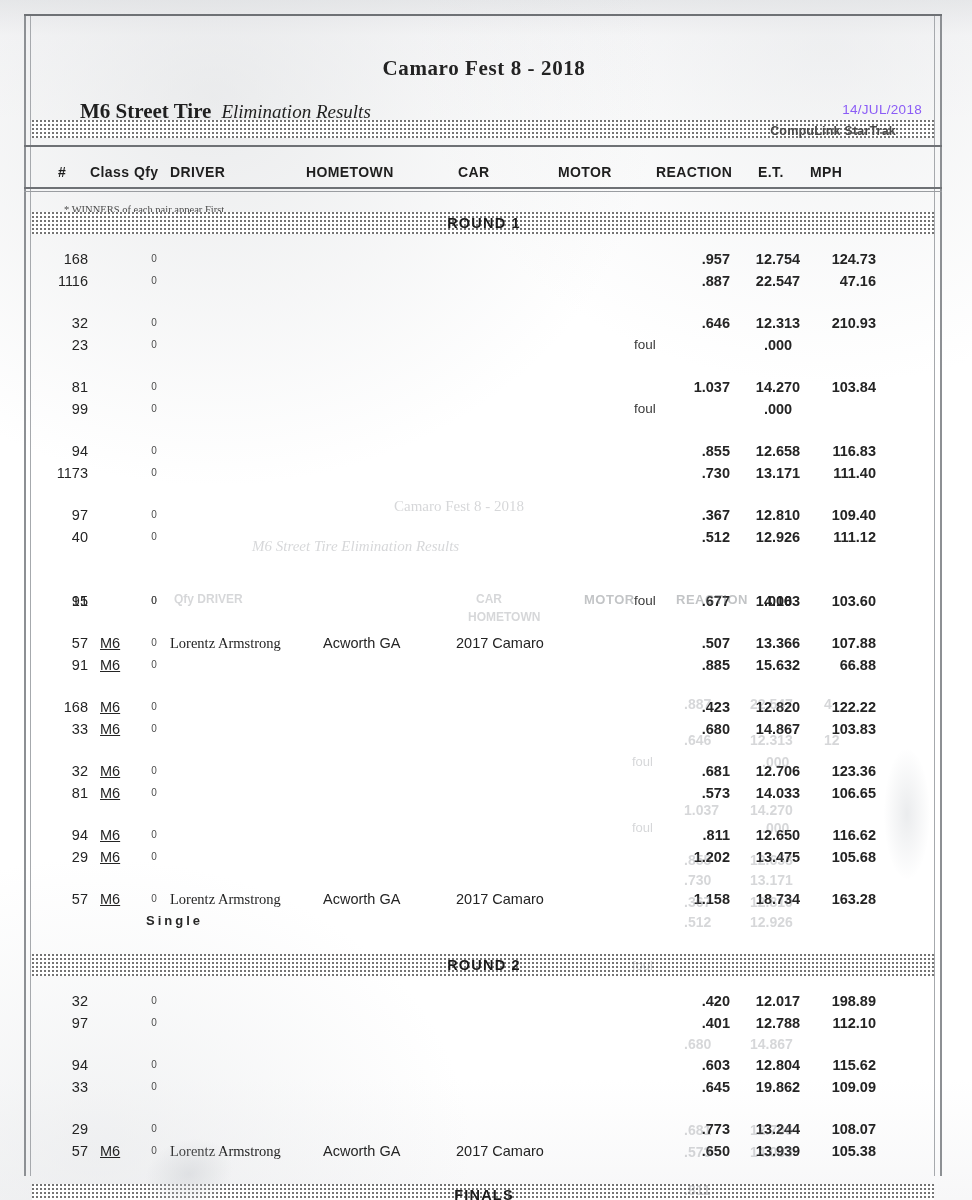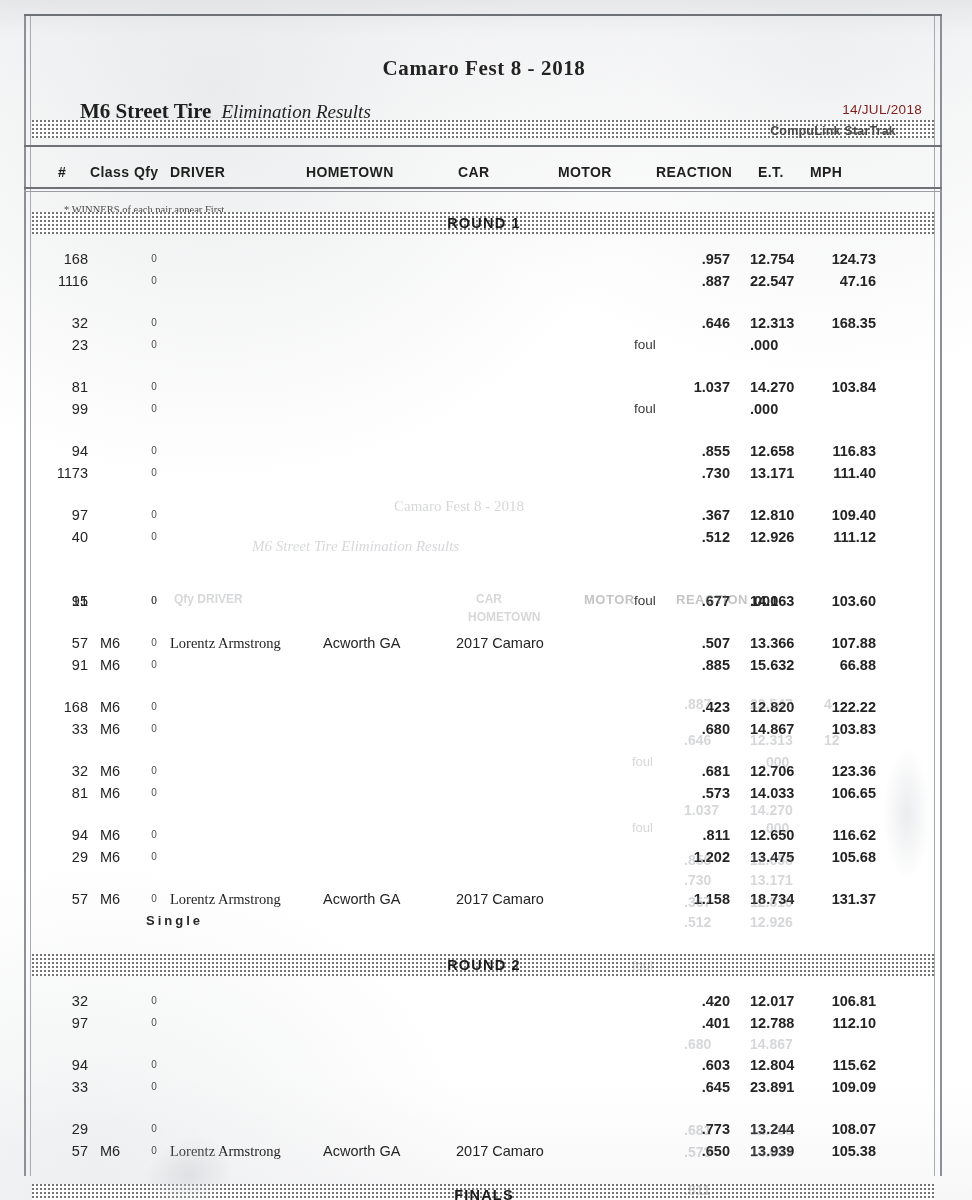--- a/index.html
+++ b/index.html
@@ -72,21 +72,21 @@
     font-weight: normal;
     font-style: italic;
     font-size: 19px;
     margin-left: 10px;
   }
   .doc-date {
     position: absolute;
     right: 22px;
     top: 88px;
     font-size: 13.5px;
-    color: #7f1d1d;
+    color: #8b5cf6;
     letter-spacing: 0.3px;
   }
   .timing-credit {
     position: absolute;
     right: 48px;
     top: 110px;
     font-size: 12.5px;
     font-weight: bold;
     color: #4a4a4a;
     letter-spacing: 0.2px;
@@ -140,27 +140,27 @@
     height: 22px;
     font-size: 14.5px;
     color: #242424;
   }
   .cell {
     position: absolute;
     white-space: nowrap;
     line-height: 22px;
   }
   .c-num    { width: 46px; text-align: right; left: 18px; }
-  .c-class  { left: 76px; width: 34px; text-align: left; }
+  .c-class  { left: 76px; width: 34px; text-align: left; text-decoration: underline; }
   .c-qfy    { left: 122px; width: 16px; text-align: center; font-size: 10px; color: #4d4d4d; }
   .c-driver { left: 146px; font-family: Liberation Serif, serif; }
   .c-home   { left: 276px; margin-left: 23px; }
   .c-car    { left: 432px; }
   .c-react  { left: 648px; width: 58px; text-align: right; font-weight: bold; }
-  .c-et     { left: 726px; width: 56px; text-align: left; font-weight: bold; }
+  .c-et     { left: 726px; width: 56px; text-align: center; font-weight: bold; }
   .c-mph    { left: 794px; width: 58px; text-align: right; font-weight: bold; }
   .c-foul   { left: 610px; font-size: 13.5px; color: #3b3b3b; }
   .c-single {
     left: 122px;
     font-size: 13px;
     font-weight: bold;
     letter-spacing: 3px;
     color: #272727;
   }
 
@@ -238,21 +238,21 @@
         <div class="cell c-qfy">0</div>
         <div class="cell c-react">.887</div>
         <div class="cell c-et">22.547</div>
         <div class="cell c-mph">47.16</div>
       </div>
       <div class="row" style="top:298px;">
         <div class="cell c-num">32</div>
         <div class="cell c-qfy">0</div>
         <div class="cell c-react">.646</div>
         <div class="cell c-et">12.313</div>
-        <div class="cell c-mph">168.35</div>
+        <div class="cell c-mph">210.93</div>
       </div>
       <div class="row" style="top:320px;">
         <div class="cell c-num">23</div>
         <div class="cell c-qfy">0</div>
         <div class="cell c-foul">foul</div>
         <div class="cell c-et">.000</div>
       </div>
       <div class="row" style="top:362px;">
         <div class="cell c-num">81</div>
         <div class="cell c-qfy">0</div>
@@ -376,53 +376,53 @@
       </div>
       <div class="row" style="top:874px;">
         <div class="cell c-num">57</div>
         <div class="cell c-class">M6</div>
         <div class="cell c-qfy">0</div>
         <div class="cell c-driver">Lorentz Armstrong</div>
         <div class="cell c-home">Acworth GA</div>
         <div class="cell c-car">2017 Camaro</div>
         <div class="cell c-react">1.158</div>
         <div class="cell c-et">18.734</div>
-        <div class="cell c-mph">131.37</div>
+        <div class="cell c-mph">163.28</div>
       </div>
       <div class="row" style="top:896px;">
         <div class="cell c-single">Single</div>
       </div>
       <div class="dotband" style="left:8px; top:940px; width:902px; height:22px;"></div>
       <div class="round-label" style="top:943px;">ROUND 2</div>
       <div class="row" style="top:976px;">
         <div class="cell c-num">32</div>
         <div class="cell c-qfy">0</div>
         <div class="cell c-react">.420</div>
         <div class="cell c-et">12.017</div>
-        <div class="cell c-mph">106.81</div>
+        <div class="cell c-mph">198.89</div>
       </div>
       <div class="row" style="top:998px;">
         <div class="cell c-num">97</div>
         <div class="cell c-qfy">0</div>
         <div class="cell c-react">.401</div>
         <div class="cell c-et">12.788</div>
         <div class="cell c-mph">112.10</div>
       </div>
       <div class="row" style="top:1040px;">
         <div class="cell c-num">94</div>
         <div class="cell c-qfy">0</div>
         <div class="cell c-react">.603</div>
         <div class="cell c-et">12.804</div>
         <div class="cell c-mph">115.62</div>
       </div>
       <div class="row" style="top:1062px;">
         <div class="cell c-num">33</div>
         <div class="cell c-qfy">0</div>
         <div class="cell c-react">.645</div>
-        <div class="cell c-et">23.891</div>
+        <div class="cell c-et">19.862</div>
         <div class="cell c-mph">109.09</div>
       </div>
       <div class="row" style="top:1104px;">
         <div class="cell c-num">29</div>
         <div class="cell c-qfy">0</div>
         <div class="cell c-react">.773</div>
         <div class="cell c-et">13.244</div>
         <div class="cell c-mph">108.07</div>
       </div>
       <div class="row" style="top:1126px;">

